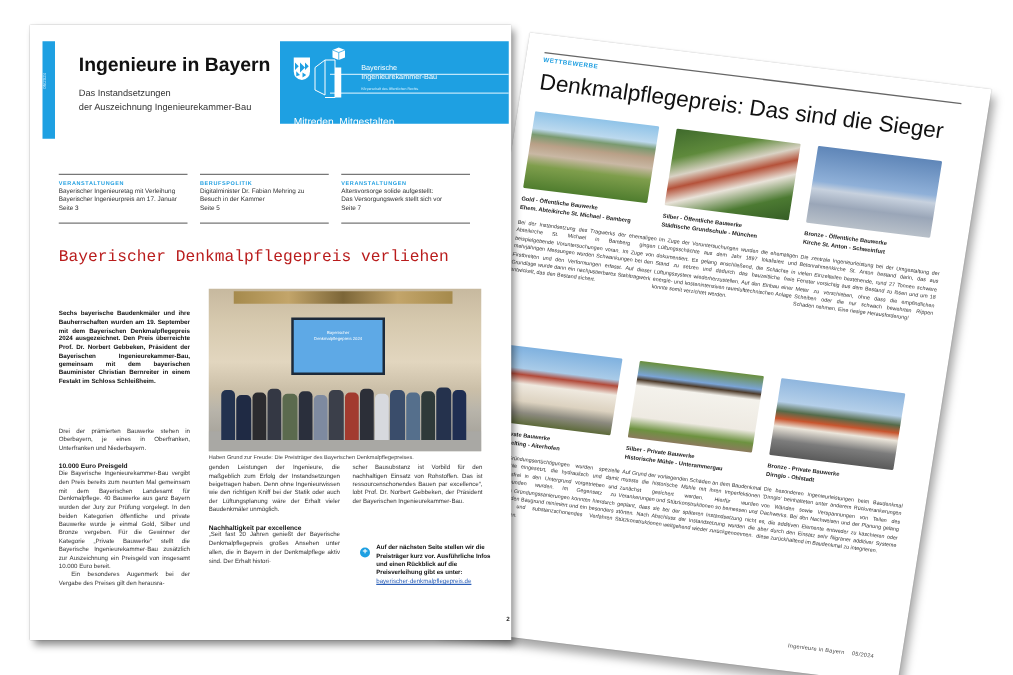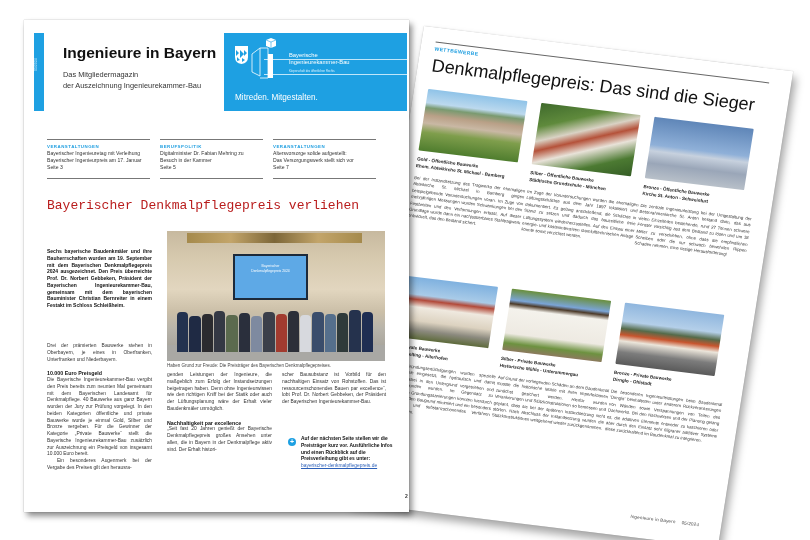--- a/index.html
+++ b/index.html
@@ -35,21 +35,21 @@
   .page-left {
     position: absolute; left: 24px; top: 20px; width: 385px; height: 492px;
     background: #fff;
     box-shadow: 3px 4px 6px rgba(0,0,0,0.45), 0 0 1px rgba(0,0,0,0.35);
   }
   .pl-strip { position: absolute; left: 10px; top: 13px; width: 10px; height: 78px; background: #1ea0e2; }
   .pl-strip-label { position: absolute; left: 10px; top: 30px; width: 10px; height: 30px; color: #cfeeff; font-size: 3.5px; writing-mode: vertical-rl; transform: rotate(180deg); text-align: center; }
   .pl-mag-title { position: absolute; left: 39px; top: 24px; font-size: 15.5px; font-weight: bold; color: #111; white-space: nowrap; }
   .pl-mag-sub { position: absolute; left: 39px; top: 50px; font-size: 7.4px; line-height: 10.5px; color: #333; }
   .pl-brand {
-    position: absolute; left: 200px; top: 13px; width: 183px; height: 78px; background: #1ea0e2; color: #fff;
+    position: absolute; left: 200px; top: 13px; width: 183px; height: 66px; background: #1ea0e2; color: #fff;
   }
   .brand-line { position: absolute; left: 40px; right: 0; top: 26px; border-top: 0.5px solid #bfe6fa; }
   .brand-line2 { position: absolute; left: 40px; right: 0; top: 41px; border-top: 0.5px solid #bfe6fa; }
   .brand-crest { position: absolute; left: 10px; top: 12px; width: 15px; height: 19px; }
   .brand-logo { position: absolute; left: 26px; top: 3px; width: 28px; height: 44px; }
   .brand-name { position: absolute; left: 65px; top: 19px; font-size: 5.8px; line-height: 7px; color: #fff; }
   .brand-sub { position: absolute; left: 65px; top: 36px; font-size: 2.8px; color: #d8f1ff; }
   .brand-slogan { position: absolute; left: 11px; top: 60px; font-size: 8.2px; color: #fff; }
 
   .pl-teasers { position: absolute; left: 23px; top: 119px; width: 352px; display: flex; gap: 10px; }
@@ -134,21 +134,21 @@
     <span>Ingenieure in Bayern</span><span>05/2024</span>
   </div>
 </div>
 
 <div class="page-left">
   <div class="pl-strip"></div>
   <div class="pl-strip-label">05/2024</div>
 
   <div class="pl-mag-title">Ingenieure in Bayern</div>
   <div class="pl-mag-sub">
-    <div>Das Mitgliedermagazin</div>
+    <div>Das Instandsetzungen</div>
     <div>der Auszeichnung Ingenieurekammer-Bau</div>
   </div>
 
   <div class="pl-brand">
     <div class="brand-line"></div>
     <div class="brand-line2"></div>
     <svg class="brand-crest" viewBox="0 0 15 19">
       <path d="M1 3 h13 v9 q0 6 -6.5 7 q-6.5 -1 -6.5 -7 z" fill="#fff"></path>
       <path d="M2 5 l3 3 l-3 3 z M6 5 l4 4 l-4 4 z M10 5 l3 3 l-3 3 z M3 12 l3 3 l-3 1 z M8 13 l3 2 l-3 2 z" fill="#1ea0e2"></path>
       <path d="M1 1 h13 v2 h-13 z" fill="#fff"></path>

